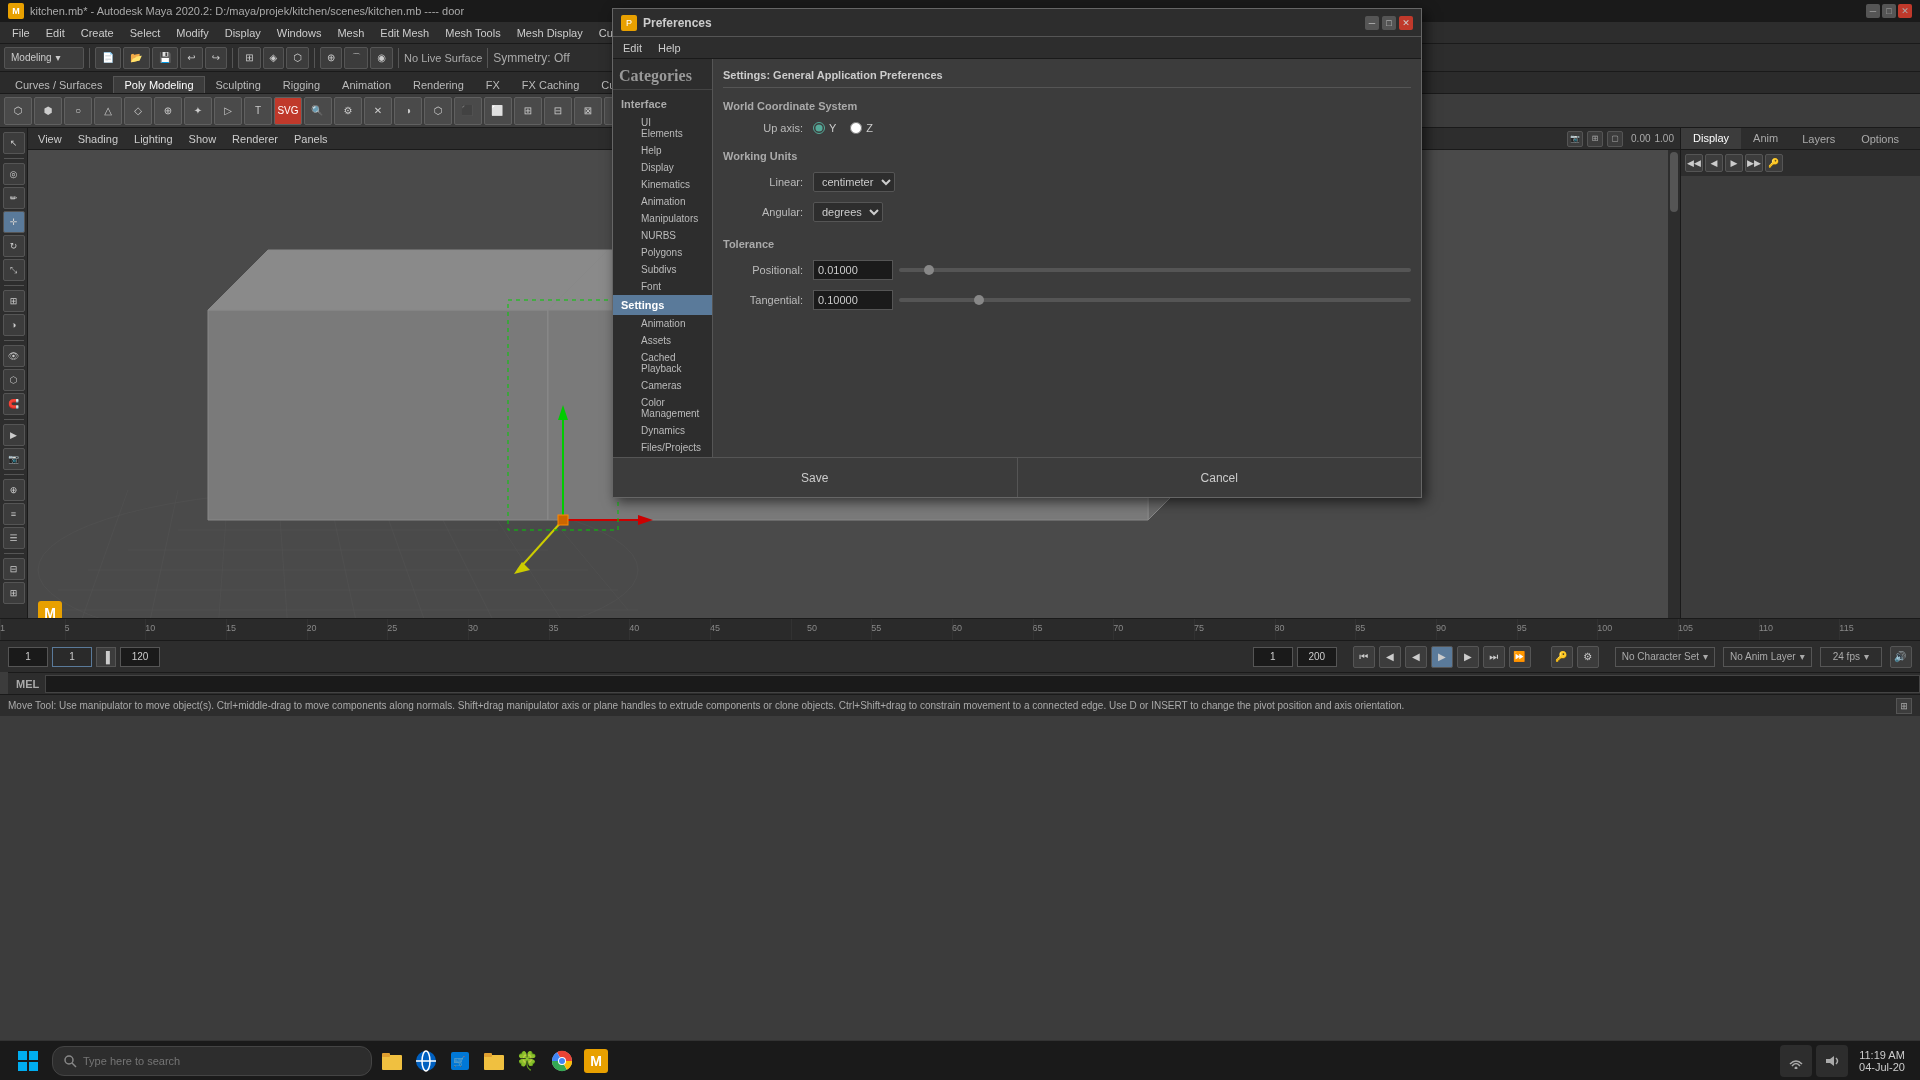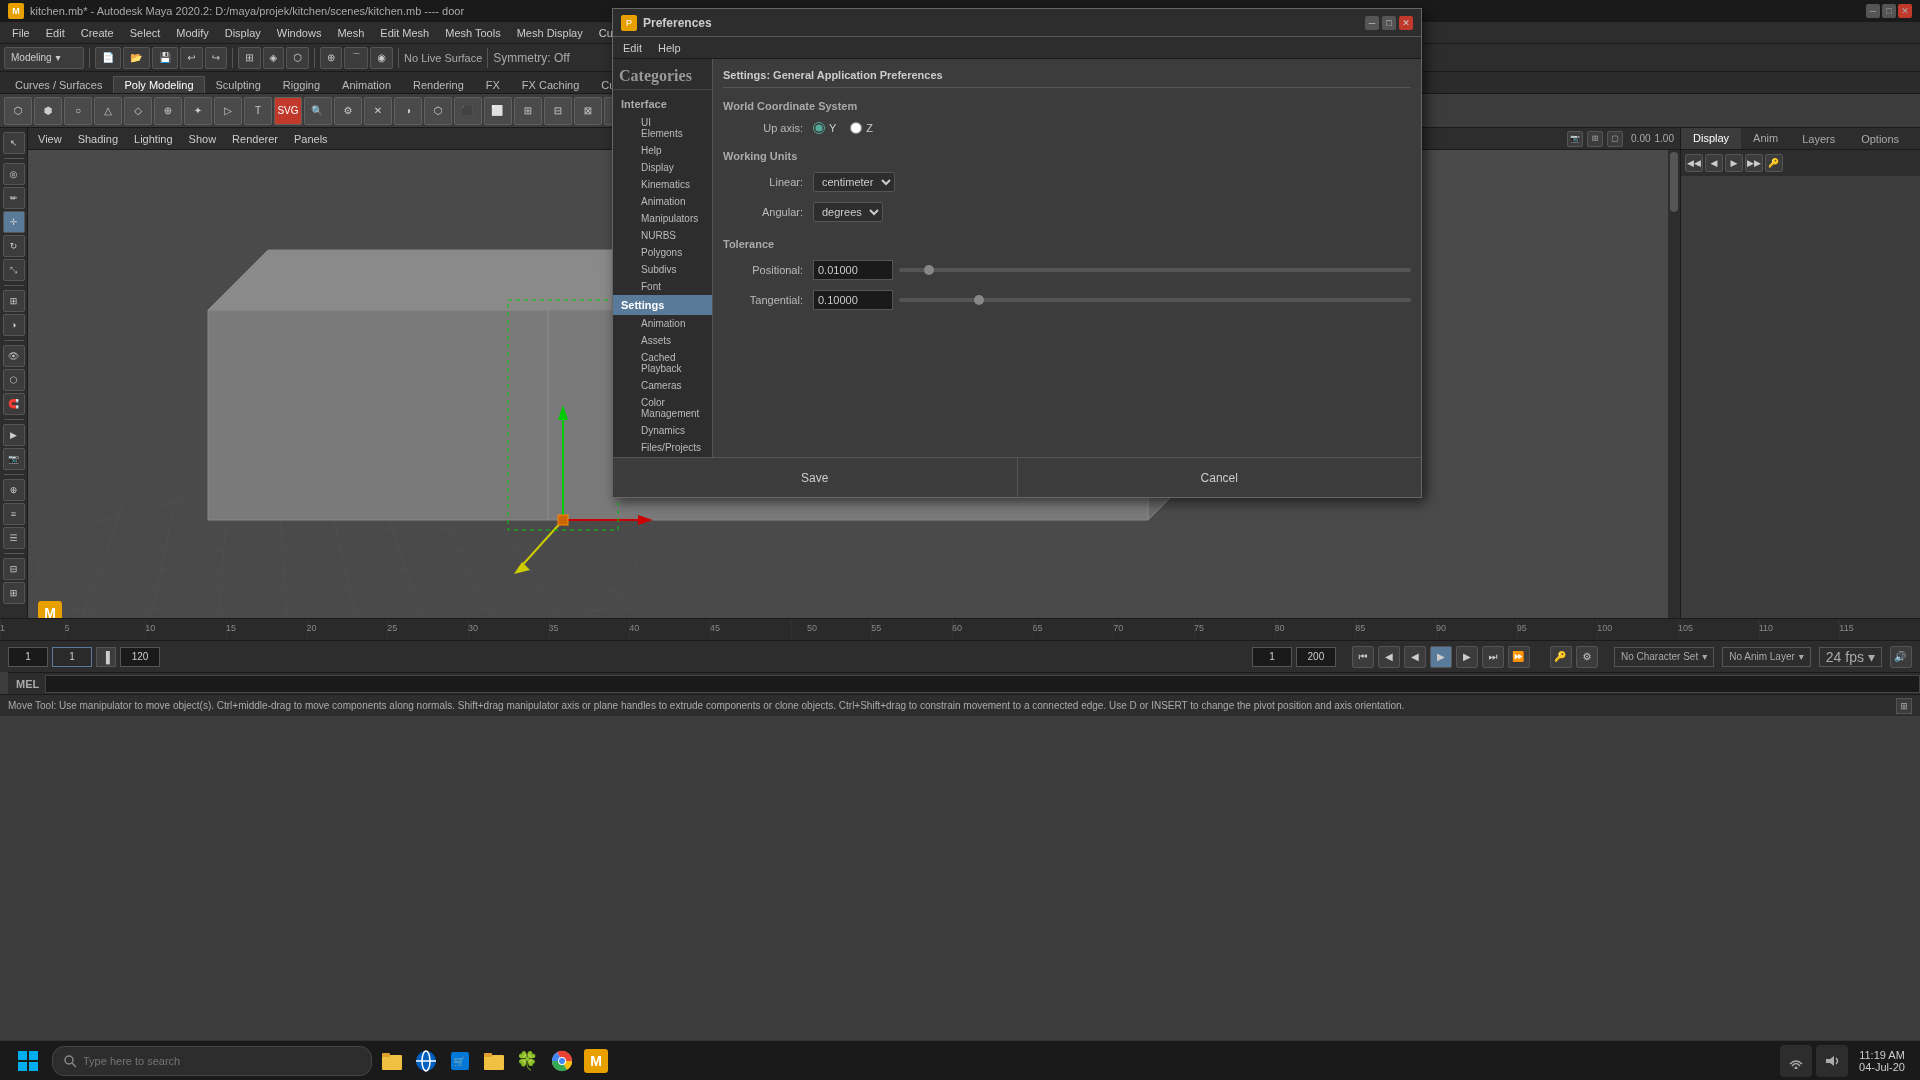--- a/index.html
+++ b/index.html
@@ -560,21 +560,21 @@
   <div style="height:20px;background:#2d2d2d;border:1px solid #555;color:#aaa;font-size:10px;padding:0 6px;display:flex;align-items:center;gap:4px;cursor:pointer;">
     <span>No Character Set</span>
     <span>▾</span>
   </div>
 
   <div style="height:20px;background:#2d2d2d;border:1px solid #555;color:#aaa;font-size:10px;padding:0 6px;display:flex;align-items:center;gap:4px;cursor:pointer;margin-left:4px;">
     <span>No Anim Layer</span>
     <span>▾</span>
   </div>
 
-  <div style="height:20px;background:#2d2d2d;border:1px solid #555;color:#aaa;font-size:14px;padding:0 6px;display:flex;align-items:center;gap:4px;cursor:pointer;margin-left:4px;">
+  <div style="height:20px;background:#2d2d2d;border:1px solid #555;color:#aaa;font-size:10px;padding:0 12px;display:flex;align-items:center;gap:4px;cursor:pointer;margin-left:4px;">
     <span>24 fps</span>
     <span>▾</span>
   </div>
 
   <div class="transport-btn" style="margin-left:4px;">🔊</div>
 </div>
 
 <div id="mel-bar">
   <span class="mel-label">MEL</span>
   <input class="mel-input" type="text" placeholder="" style="">

